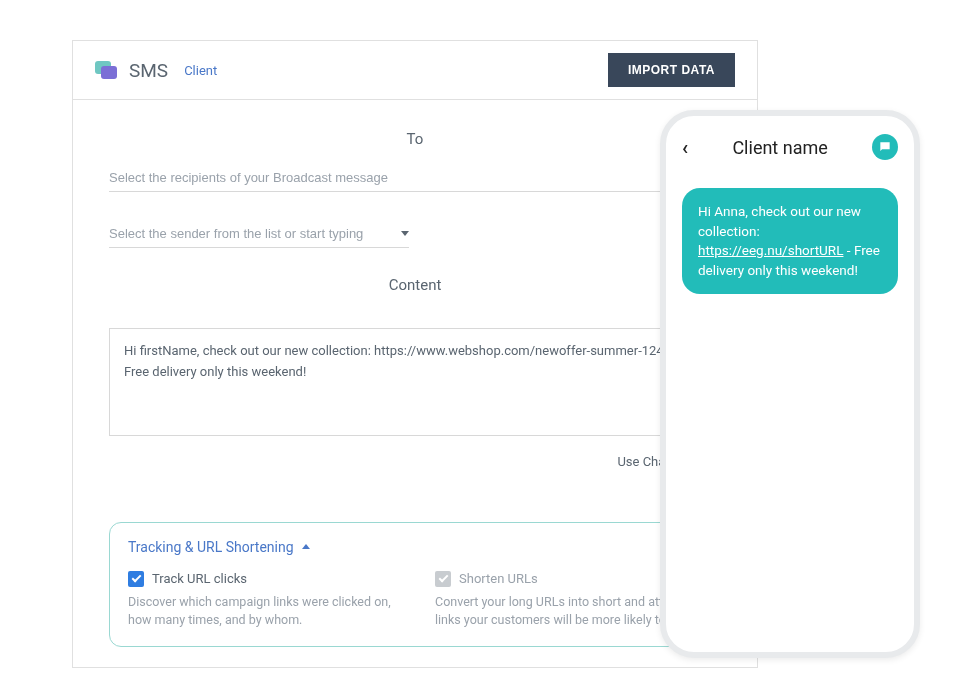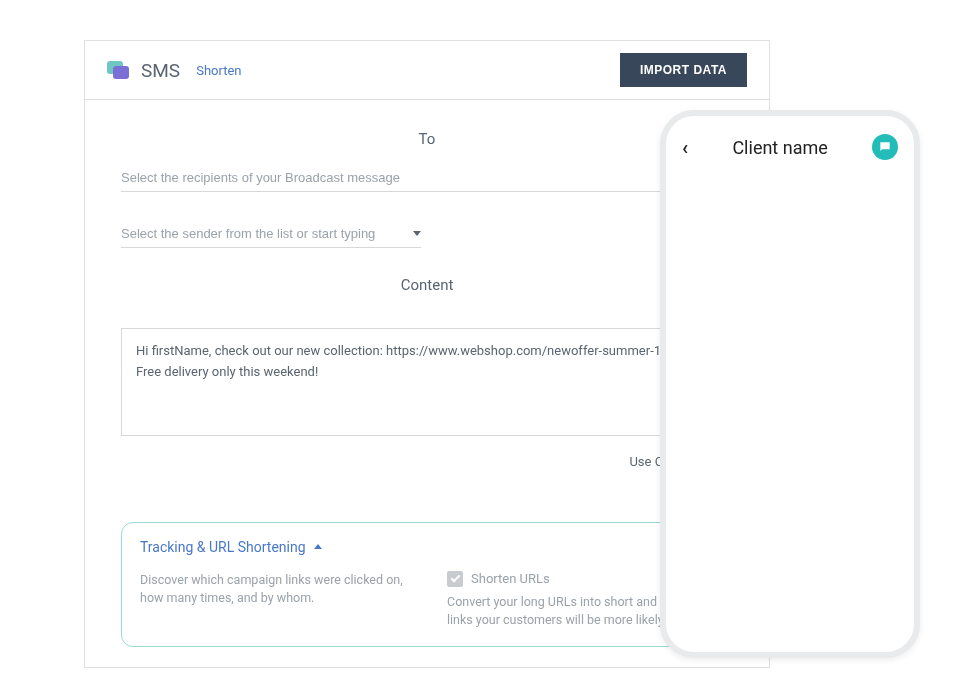--- a/index.html
+++ b/index.html
@@ -7,21 +7,21 @@
     font-family: -apple-system, BlinkMacSystemFont, "Segoe UI", Roboto, Arial, sans-serif;
     background: #fff;
     width: 970px;
     height: 696px;
     position: relative;
     overflow: hidden;
   }
 
   .card {
     position: absolute;
-    left: 84px;
+    left: 72px;
     top: 40px;
     width: 686px;
     border: 1px solid #e0e0e0;
   }
 
   .header {
     display: flex;
     align-items: center;
     padding: 12px 22px;
     border-bottom: 1px solid #e0e0e0;
@@ -208,21 +208,21 @@
 </head>
 <body>
 
 <div class="card">
   <div class="header">
     <div class="icon-sms">
       <div class="bub1"></div>
         <div class="bub2"></div>
     </div>
     <div class="title">SMS</div>
-    <span class="change-link">Shorten</span>
+    <span class="change-link">Client</span>
     <div class="spacer"></div>
     <button class="import-btn">IMPORT DATA</button>
   </div>
 
   <div class="body">
 
     <div class="group">
       <div class="field-label">To</div>
       <input class="field-input-line" placeholder="Select the recipients of your Broadcast message" style="">
     </div>
@@ -244,20 +244,26 @@
       </div>
     </div>
 
     <div class="tracking-panel">
       <div class="tracking-head">
         <span>Tracking &amp; URL Shortening</span>
         <div class="caret-up"></div>
       </div>
       <div class="tracking-cols">
         <div class="tracking-col">
+          <div class="check-row">
+            <div class="checkbox cb-blue">
+                <div class="checkmark"></div>
+              </div>
+            <span class="check-label">Track URL clicks</span>
+          </div>
           <div class="check-desc">Discover which campaign links were clicked on, how many times, and by whom.</div>
         </div>
         <div class="tracking-col">
           <div class="check-row">
             <div class="checkbox cb-gray">
                 <div class="checkmark"></div>
               </div>
             <span class="check-label muted">Shorten URLs</span>
           </div>
           <div class="check-desc">Convert your long URLs into short and attractive links your customers will be more likely to click.</div>
@@ -272,14 +278,17 @@
   <div class="phone-inner">
     <div class="phone-head">
       <div class="back-chev">‹</div>
       <div class="client-name">Client name</div>
       <div class="chat-icon">
         <svg viewBox="0 0 24 24">
             <path d="M4 4h16v12H7l-3 3V4z"></path>
           </svg>
       </div>
     </div>
+    <div class="bubble">
+      <span>Hi Anna, check out our new collection: </span><a>https://eeg.nu/shortURL</a><span> - Free delivery only this weekend!</span>
+    </div>
   </div>
 </div>
 
 </body></html>

